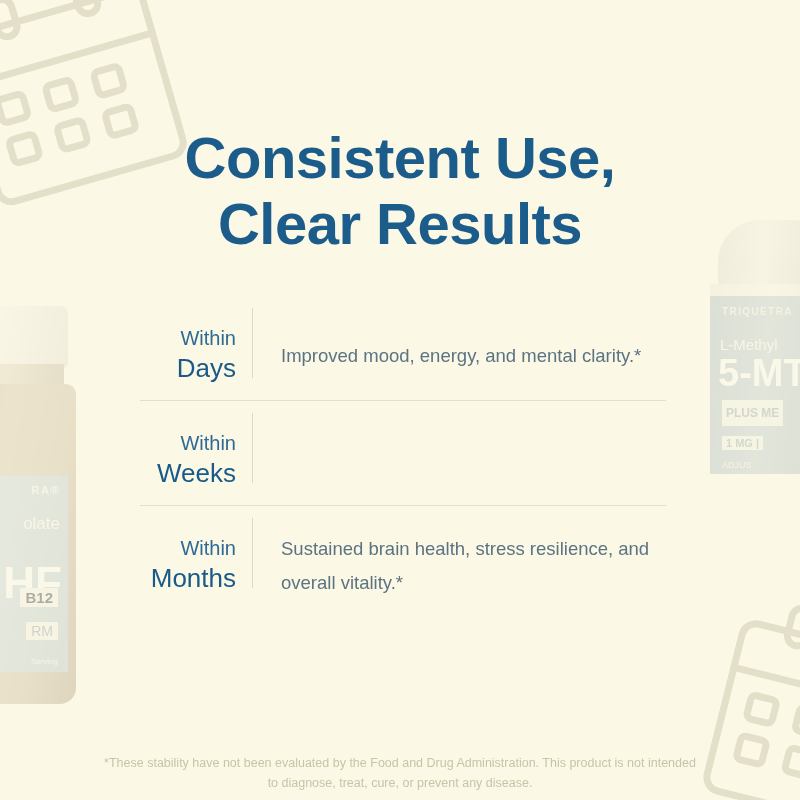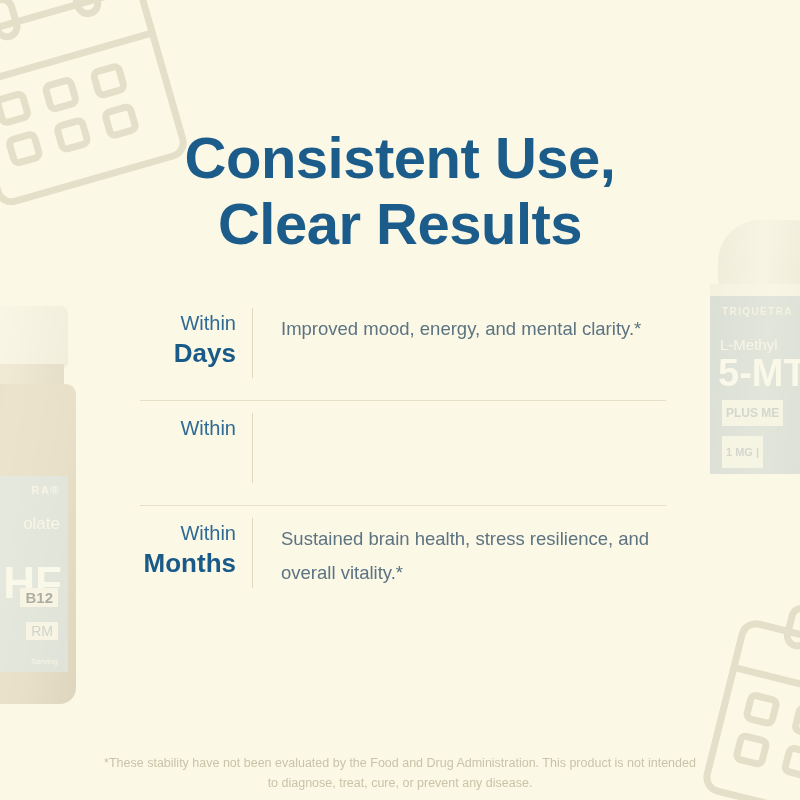--- a/index.html
+++ b/index.html
@@ -226,21 +226,21 @@
     white-space: nowrap;
   }
   .br-body .l4 {
     position: absolute;
     left: 12px;
     top: 140px;
     font-size: 11px;
     font-weight: bold;
     color: #7B8E96;
     background: #EDEBDE;
-    padding: 10px 4px;
+    padding: 1px 4px;
     white-space: nowrap;
   }
   .br-body .l5 {
     position: absolute;
     left: 12px;
     top: 164px;
     font-size: 9px;
     color: #EDEBDE;
     white-space: nowrap;
   }
@@ -270,42 +270,42 @@
   .timeline {
     position: absolute;
     left: 140px;
     top: 296px;
     width: 526px;
   }
 
   .row {
     position: relative;
     display: flex;
-    align-items: flex-start;
+    align-items: center;
     min-height: 104px;
   }
 
   .row-label {
     width: 112px;
     flex: 0 0 112px;
     text-align: right;
     padding-right: 16px;
     padding-top: 14px;
     box-sizing: border-box;
   }
   .row-label .within {
     display: block;
     font-size: 20px;
     color: #2E6A94;
     line-height: 1.35;
   }
   .row-label .period {
     display: block;
     font-size: 26px;
-    font-weight: bold;
+    font-weight: normal;
     color: #195A89;
     line-height: 1.25;
   }
 
   .row-rule {
     flex: 0 0 1px;
     width: 1px;
     align-self: stretch;
     margin-top: 12px;
     margin-bottom: 22px;
@@ -423,20 +423,21 @@
         </div>
         <div class="row-rule"></div>
         <div class="row-desc">Improved mood, energy, and mental clarity.*</div>
       </div>
 
       <div class="divider"></div>
 
       <div class="row">
         <div class="row-label">
           <span class="within">Within</span>
+          <span class="period">Weeks</span>
         </div>
         <div class="row-rule"></div>
       </div>
 
       <div class="divider"></div>
 
       <div class="row">
         <div class="row-label">
           <span class="within">Within</span>
           <span class="period">Months</span>

